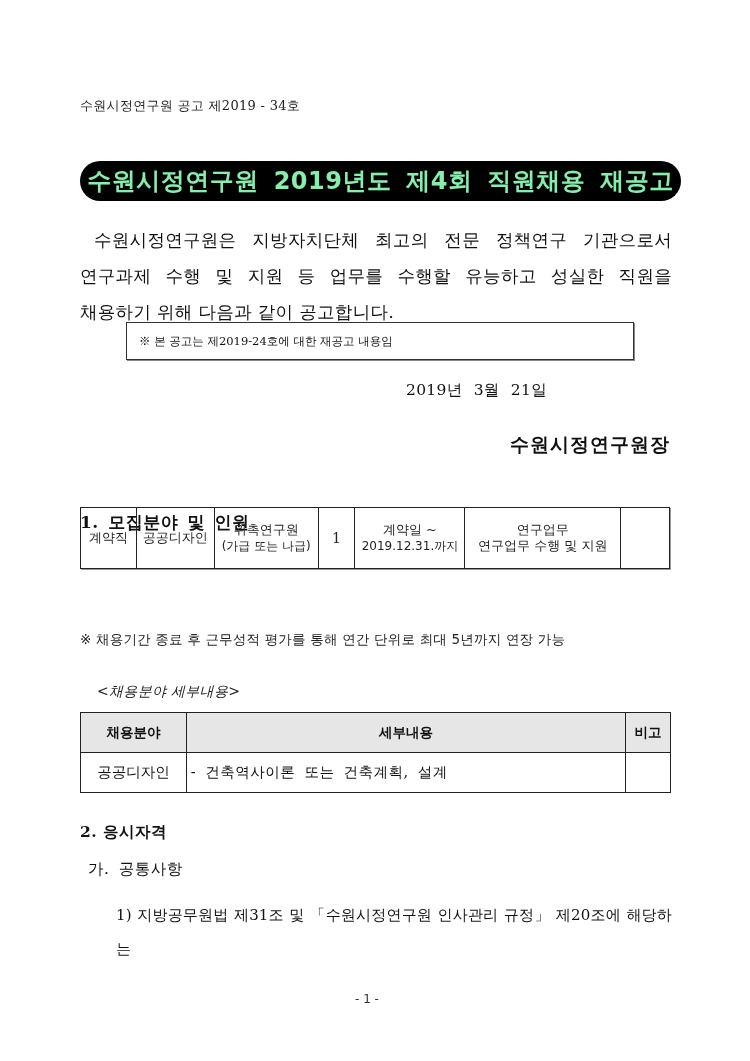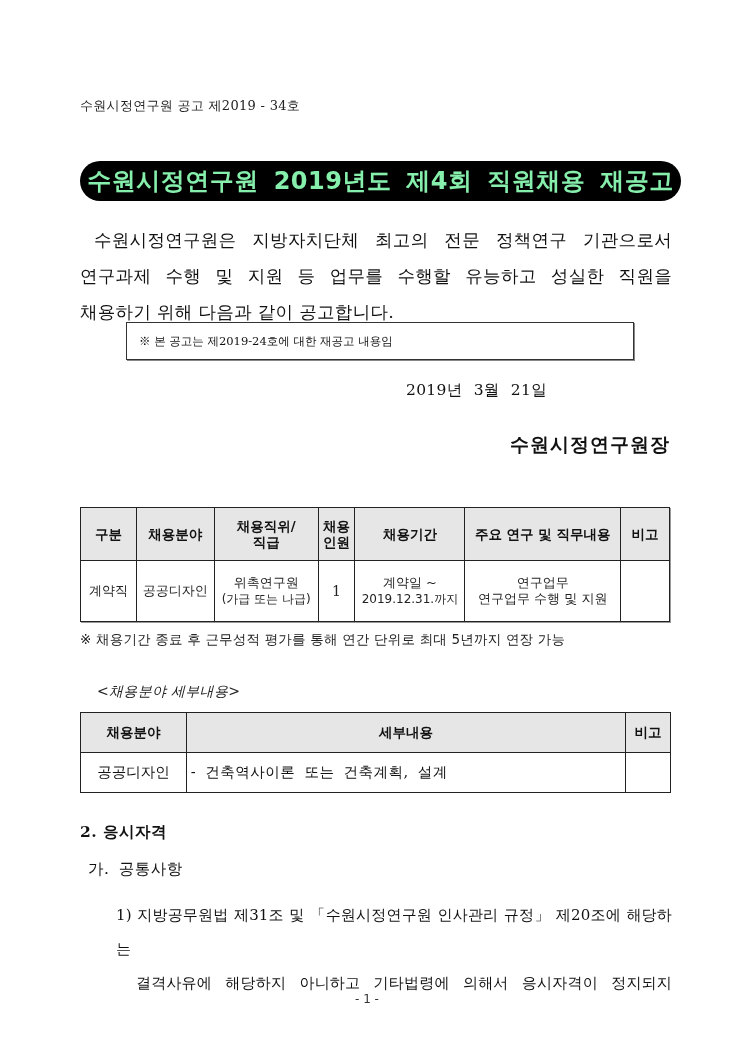--- a/index.html
+++ b/index.html
@@ -71,35 +71,20 @@
   <colgroup>
     <col style="width:56px">
       <col style="width:78px">
       <col style="width:104px">
       <col style="width:37px">
       <col style="width:110px">
       <col style="width:156px">
       <col style="width:49px">
   </colgroup>
   <tbody>
-      <tr>
-    <th>구분</th>
-    <th>채용분야</th>
-    <th>
-      <div>채용직위/</div>
-      <div>직급</div>
-    </th>
-    <th>
-      <div>채용</div>
-      <div>인원</div>
-    </th>
-    <th>채용기간</th>
-    <th>주요 연구 및 직무내용</th>
-    <th>비고</th>
-  </tr>
   <tr>
     <td>계약직</td>
     <td>공공디자인</td>
     <td>
       <div>위촉연구원</div>
       <div style="font-size:12px">(가급 또는 나급)</div>
     </td>
     <td style="font-family:'DejaVu Serif',serif;font-size:14px">1</td>
     <td>
       <div>계약일 ~</div>
@@ -136,16 +121,15 @@
     <td></td>
   </tr>
 </tbody>
   </table>
 
 <div class="abs sec2">2. 응시자격</div>
 <div class="abs sub-ga">가. 공통사항</div>
 
 <div class="abs item1">
   <div>1) 지방공무원법 제31조 및 「수원시정연구원 인사관리 규정」 제20조에 해당하는</div>
-  <div class="cont">결격사유에 해당하지 아니하고 기타법령에 의해서 응시자격이 정지되지</div>
 </div>
 
 <div class="abs page-no">- 1 -</div>
 
 </body></html>

